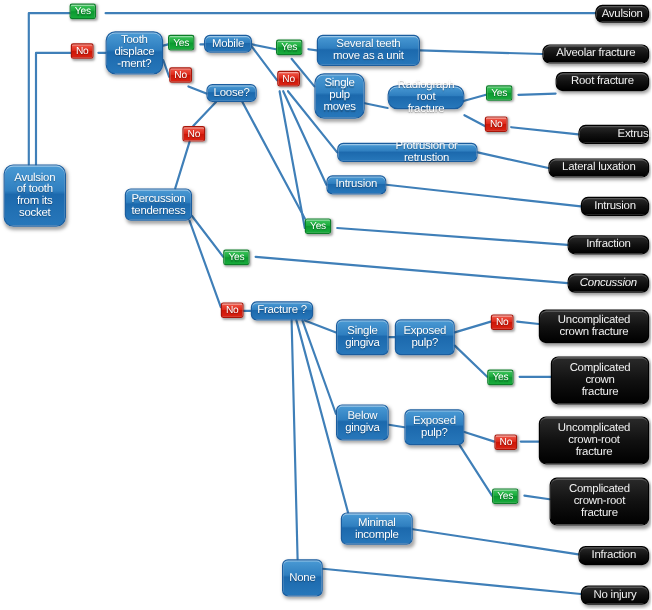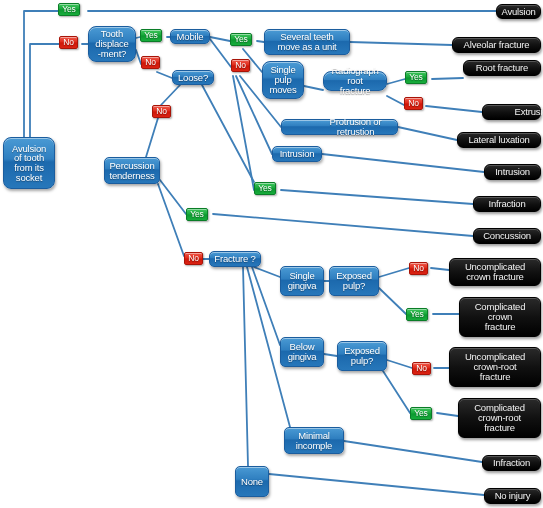--- a/index.html
+++ b/index.html
@@ -182,21 +182,21 @@
     <div class="node term" style="left: 457px; top: 132px; width: 84px; height: 16px;">
       <span style="white-space: pre-line;">Lateral luxation</span>
     </div>
     <div class="node term" style="left: 484px; top: 164px; width: 57px; height: 16px;">
       <span style="white-space: pre-line;">Intrusion</span>
     </div>
     <div class="node term" style="left: 473px; top: 196px; width: 68px; height: 16px;">
       <span style="white-space: pre-line;">Infraction</span>
     </div>
     <div class="node term" style="left: 473px; top: 228px; width: 68px; height: 16px;">
-      <span style="white-space: pre-line;">Concussion</span>
+      <span style="white-space: pre-line; font-style: italic;">Concussion</span>
     </div>
     <div class="node term" style="left: 449px; top: 258px; width: 92px; height: 28px;">
       <span style="white-space: pre-line;">Uncomplicated
 crown fracture</span>
     </div>
     <div class="node term" style="left: 459px; top: 297px; width: 82px; height: 40px;">
       <span style="white-space: pre-line;">Complicated
 crown
 fracture</span>
     </div>

